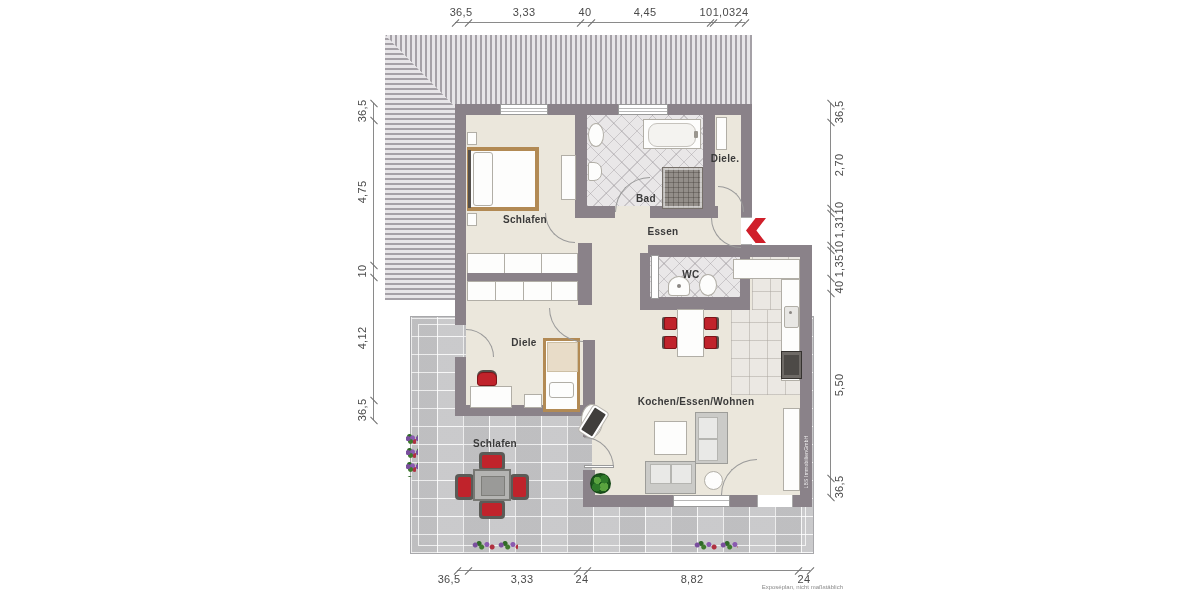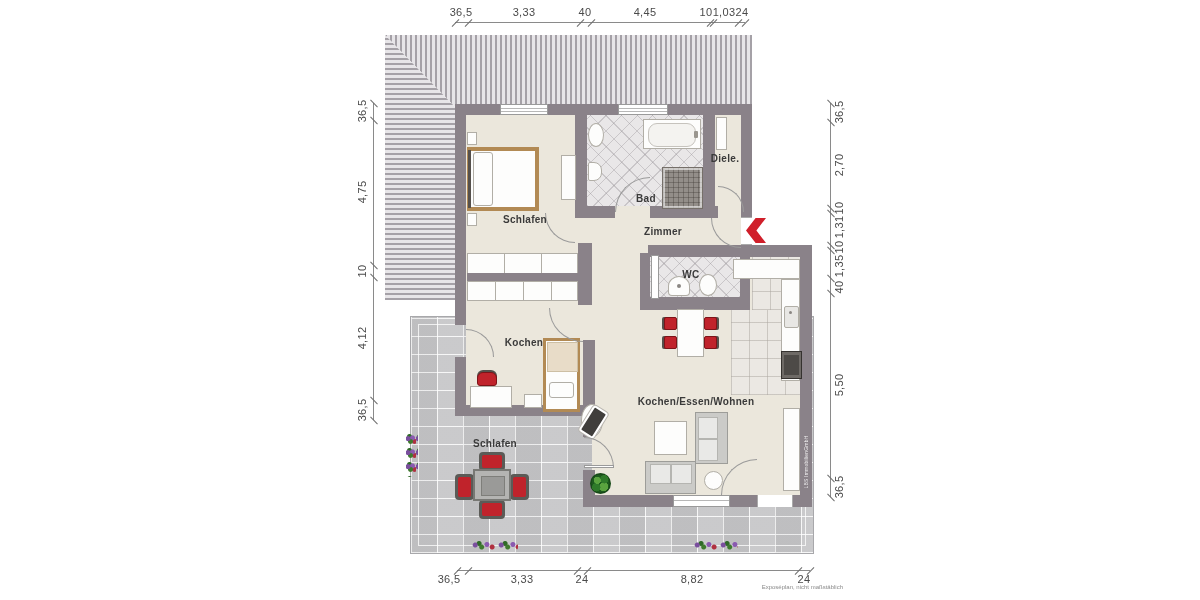--- a/index.html
+++ b/index.html
@@ -224,23 +224,23 @@
   <div class="abs arc" style="left:466px;top:329px;width:28px;height:28px;border-right:1px solid #9a9a9a;border-top:1px solid #9a9a9a;border-radius:0 100% 0 0;"></div>
   <div class="abs arc" style="left:584px;top:437px;width:30px;height:31px;border-right:1px solid #9a9a9a;border-top:1px solid #9a9a9a;border-radius:0 100% 0 0;"></div>
   <div class="abs leaf" style="left:584px;top:465px;width:30px;height:3px;"></div>
   <div class="abs arc" style="left:721px;top:459px;width:36px;height:36px;border-left:1px solid #9a9a9a;border-top:1px solid #9a9a9a;border-radius:100% 0 0 0;"></div>
 
   <div class="abs arrow-red" style="left:746px;top:218px;width:20px;height:25px;"></div>
 
   <span class="room-label" style="left:525px;top:219px;">Schlafen</span>
   <span class="room-label" style="left:646px;top:163px;margin-top:35px;">Bad</span>
   <span class="room-label" style="left:725px;top:158px;">Diele.</span>
-  <span class="room-label" style="left:663px;top:231px;">Zimmer</span>
+  <span class="room-label" style="left:663px;top:231px;">Essen</span>
   <span class="room-label" style="left:691px;top:274px;">WC</span>
-  <span class="room-label" style="left:524px;top:342px;">Kochen</span>
+  <span class="room-label" style="left:524px;top:342px;">Diele</span>
   <span class="room-label" style="left:696px;top:401px;">Kochen/Essen/Wohnen</span>
   <span class="room-label" style="left:495px;top:443px;">Schlafen</span>
 
   <div class="abs dim-h" style="left:455px;top:22px;width:290px;height:0;">
       <i class="tick" style="left: 0px;"></i>
       <i class="tick" style="left: 13px;"></i>
       <i class="tick" style="left: 125px;"></i>
       <i class="tick" style="left: 136px;"></i>
       <i class="tick" style="left: 255px;"></i>
       <i class="tick" style="left: 258px;"></i>

